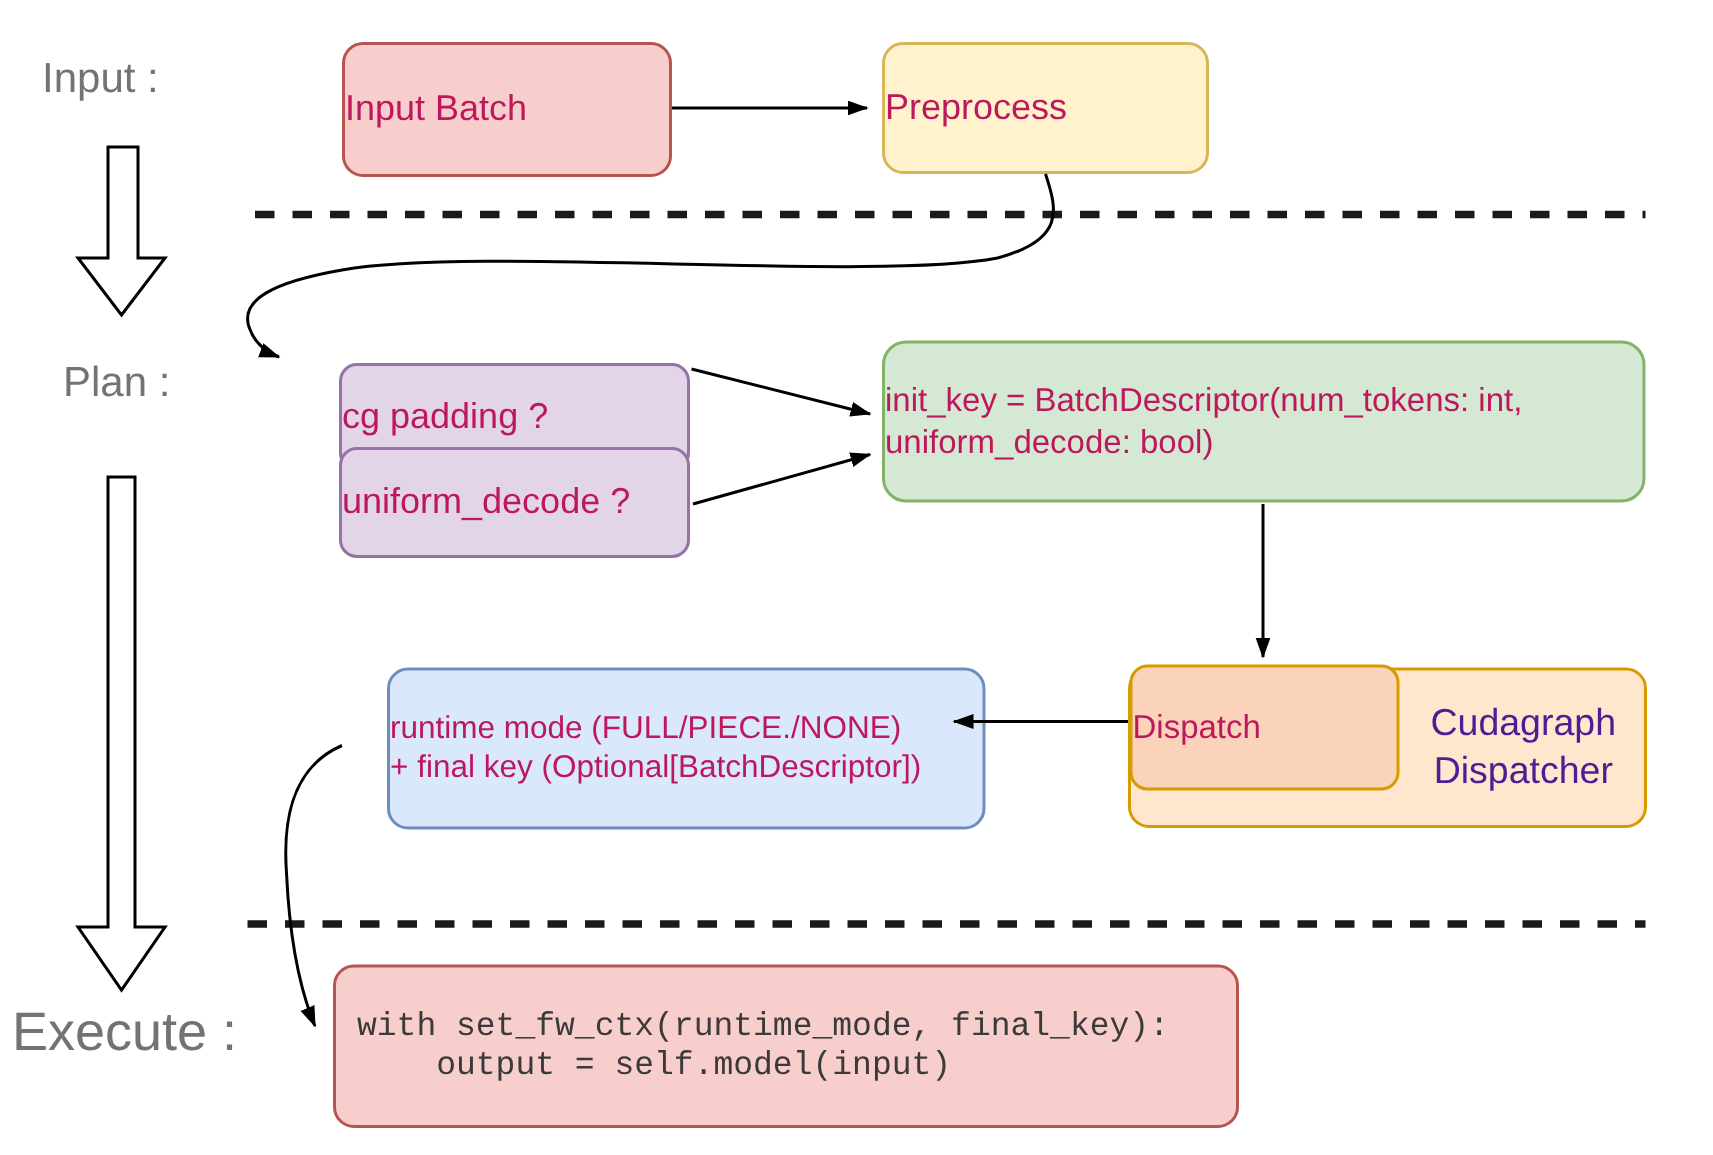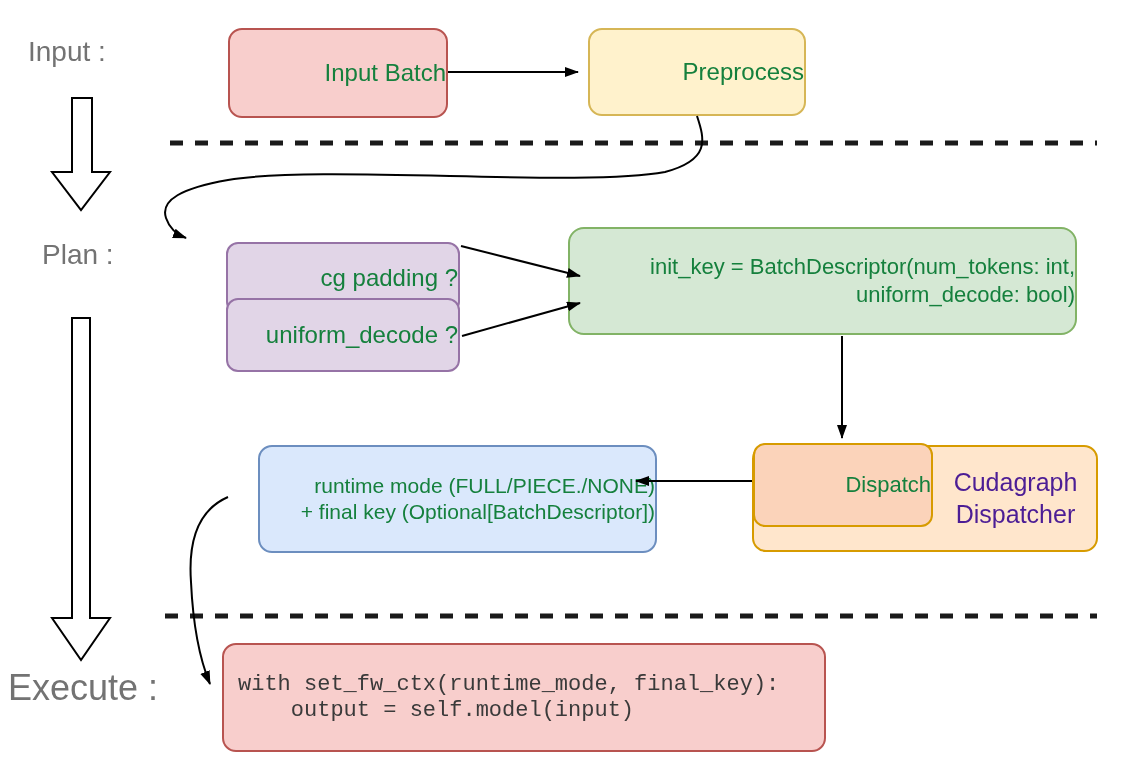--- a/index.html
+++ b/index.html
@@ -21,35 +21,35 @@
   }
   .stage-input   { left: 28px;  top: 37px; }
   .stage-plan    { left: 42px;  top: 240px; }
   .stage-execute { left: 8px;   top: 668px; font-size: 36px; }
 
   .node {
     position: absolute;
     box-sizing: border-box;
     display: flex;
     flex-direction: column;
-    align-items: flex-end;
+    align-items: flex-start;
     justify-content: center;
     text-align: center;
     border-radius: 14px;
     border: 2px solid #000;
-    color: #15803d;
+    color: #be185d;
     font-size: 24px;
     line-height: 1.22;
     white-space: nowrap;
   }
   .node-input-batch    { left: 228px; top: 28px;  width: 220px; height: 90px;  background: #f8cecc; border-color: #b85450; }
   .node-preprocess     { left: 588px; top: 28px;  width: 218px; height: 88px;  background: #fff2cc; border-color: #d6b656; }
   .node-cg-padding     { left: 226px; top: 210px; width: 234px; height: 72px;  background: #e1d5e7; border-color: #9673a6; border-radius: 12px; margin-top: 32px; }
   .node-uniform-decode { left: 226px; top: 298px; width: 234px; height: 74px;  background: #e1d5e7; border-color: #9673a6; border-radius: 12px; }
-  .node-init-key       { left: 568px; top: 227px; width: 509px; height: 108px; background: #d5e8d4; border-color: #82b366; border-radius: 16px; font-size: 22px; line-height: 1.27; }
+  .node-init-key       { left: 588px; top: 227px; width: 509px; height: 108px; background: #d5e8d4; border-color: #82b366; border-radius: 16px; font-size: 22px; line-height: 1.27; }
   .node-runtime        { left: 228px; top: 445px; width: 399px; height: 108px; background: #dae8fc; border-color: #6c8ebf; font-size: 21px; line-height: 1.26; margin-left: 30px; }
   .node-dispatcher     { left: 752px; top: 445px; width: 346px; height: 107px; background: #ffe6cc; border-color: #d79b00; }
   .node-dispatch       { left: 753px; top: 443px; width: 180px; height: 84px;  background: #fbd3ba; border-color: #d79b00; border-radius: 12px; font-size: 22px; z-index: 3; }
   .dispatcher-caption  {
     position: absolute; left: 933px; top: 466px; width: 165px;
     text-align: center; font-size: 25px; line-height: 1.28; color: #4c1d95; z-index: 4;
   }
   .node-execute-code   {
     left: 222px; top: 643px; width: 604px; height: 109px;
     background: #f8cecc; border-color: #b85450;

